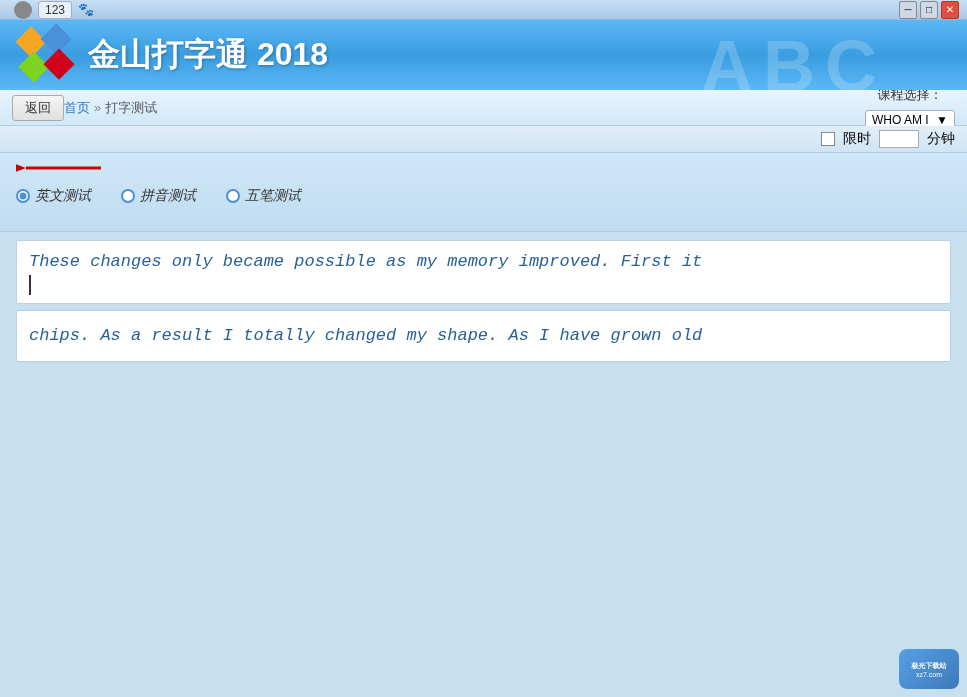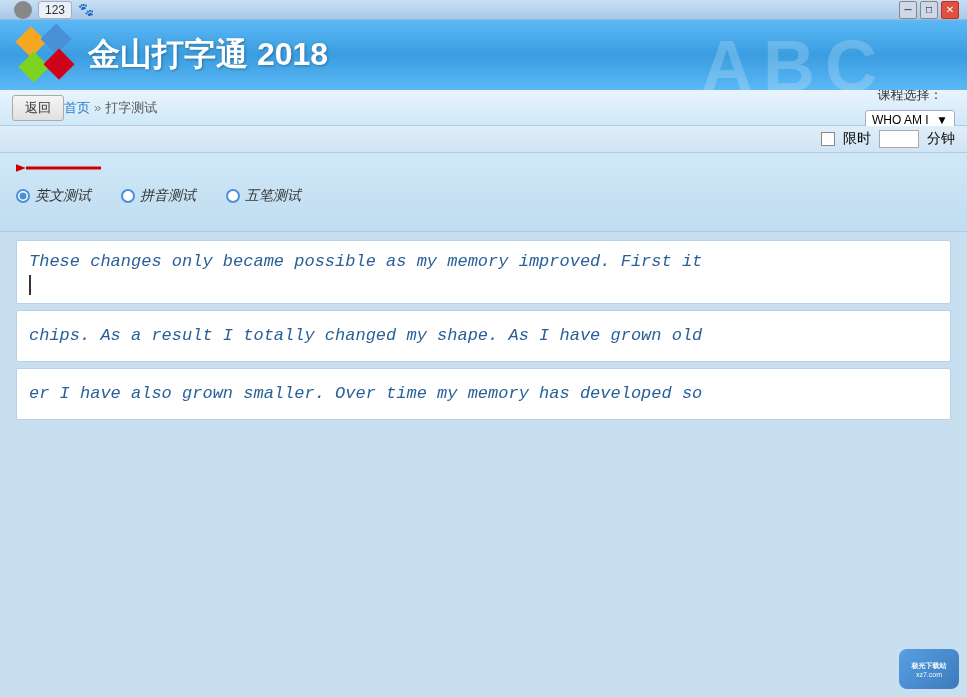--- a/index.html
+++ b/index.html
@@ -345,23 +345,20 @@
   <div class="main-scroll">
     <div class="text-line-box">
       <div class="text-line">These changes only became possible as my memory improved. First it</div>
       <div style="display:flex;align-items:center;">
         <span class="text-cursor"></span>
       </div>
     </div>
     <div class="text-line-box">
       <div class="text-line">chips. As a result I totally changed my shape. As I have grown old</div>
     </div>
-    <div class="text-line-box">
-      <div class="text-line">er I have also grown smaller. Over time my memory has developed so</div>
-    </div>
   </div>
 
 </div>
 
 <div class="watermark" style="position:fixed;bottom:8px;right:8px;">
   <div class="watermark-inner">
     <div style="font-size:7px;font-weight:bold;">极光下载站</div>
     <div style="font-size:7px;">xz7.com</div>
   </div>
 </div>

